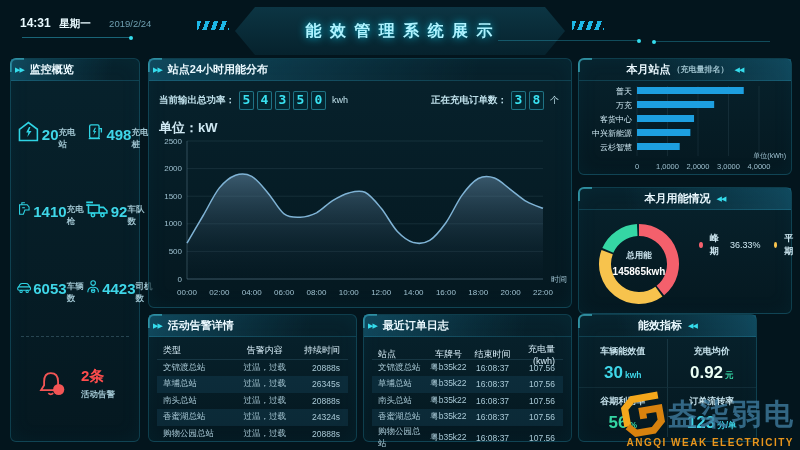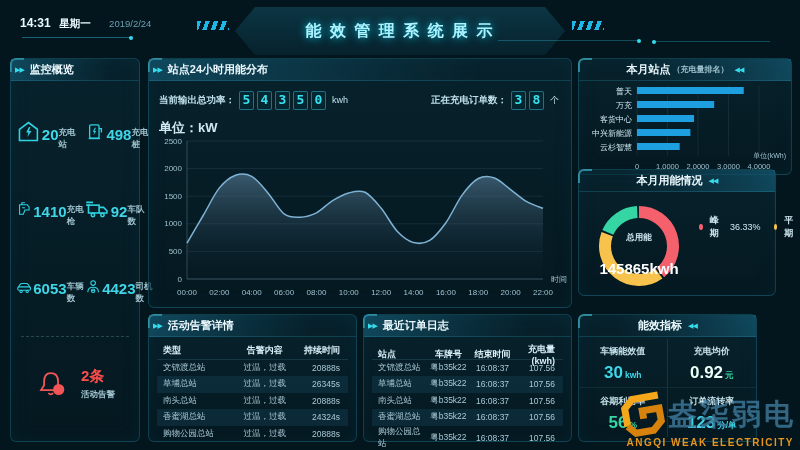--- a/index.html
+++ b/index.html
@@ -68,36 +68,36 @@
   .digit{width:15px;height:19px;line-height:19px;text-align:center;background:rgba(4,40,50,.85);
          border:1px solid rgba(60,190,215,.5);border-radius:2px;color:#39e1f0;
          font:bold 13px "DejaVu Sans Mono",monospace}
   .m-unitlabel{position:absolute;left:10px;top:60px;font-size:13px;font-weight:bold;color:#cfe8f2}
   .area-chart{position:absolute;left:4px;top:76px;width:416px;height:168px}
   
   .alarm-panel{left:148px;top:314px;width:209px;height:128px}
   .order-panel{left:363px;top:314px;width:209px;height:128px}
   .tbl{position:absolute;left:8px;right:8px;top:28px;bottom:6px}
   .thead,.trow{display:grid;align-items:center;height:16.5px}
-  .thead{font-size:9px;font-weight:bold;color:#d8eef8;border-bottom:1px solid rgba(90,150,175,.2)}
+  .thead{font-size:9px;font-weight:normal;color:#d8eef8;border-bottom:1px solid rgba(90,150,175,.2)}
   .trow{font-size:8.5px;color:#a9c9d6}
   .trow:nth-child(odd){background:rgba(35,100,130,.22)}
   .alarm-grid{grid-template-columns:1.25fr 1fr .85fr}
   .order-grid{grid-template-columns:1.15fr .9fr .95fr 1fr}
   .c-left{padding-left:6px;text-align:left}
   .c-mid{text-align:center}
   .c-right{text-align:right;padding-right:8px}
   
   .sites{left:578px;top:58px;width:214px;height:117px}
   .bar-chart{position:absolute;left:4px;top:25px;width:206px;height:90px}
-  .energy{left:578px;top:169px;width:198px;height:127px}
+  .energy{left:578px;top:187px;width:214px;height:127px}
   .donut-wrap{position:absolute;left:8px;top:28px;width:104px;height:96px}
   .donut-center{position:absolute;left:8px;top:62px;width:104px;text-align:center;pointer-events:none}
   .dc-lbl{font-size:8.5px;font-weight:bold;color:#cfe8f2}
-  .dc-val{font-size:15px;font-weight:bold;color:#ffffff;margin-top:16px}
+  .dc-val{font-size:10px;font-weight:bold;color:#ffffff;margin-top:4px}
   .legend{position:absolute;left:120px;top:44px;display:flex;gap:13px}
   .lg-item{display:flex;align-items:center;font-size:9px;color:#cfe8f2;font-weight:bold}
   .lg-dot{width:6px;height:6px;border-radius:50%;margin-right:7px;background:#888}
   .lg-pct{margin-left:9px;font-weight:normal;color:#cfe8f2}
   
   .kpi{left:578px;top:314px;width:179px;height:128px}
   .kpi-grid{position:absolute;left:0;right:0;top:24px;bottom:4px;display:grid;
             grid-template-columns:1fr 1fr;grid-template-rows:1fr 1fr}
   .kpi-cell{display:flex;flex-direction:column;align-items:center;justify-content:center;gap:6px}
   .kpi-cell:nth-child(odd){border-right:1px solid rgba(100,160,180,.18)}

